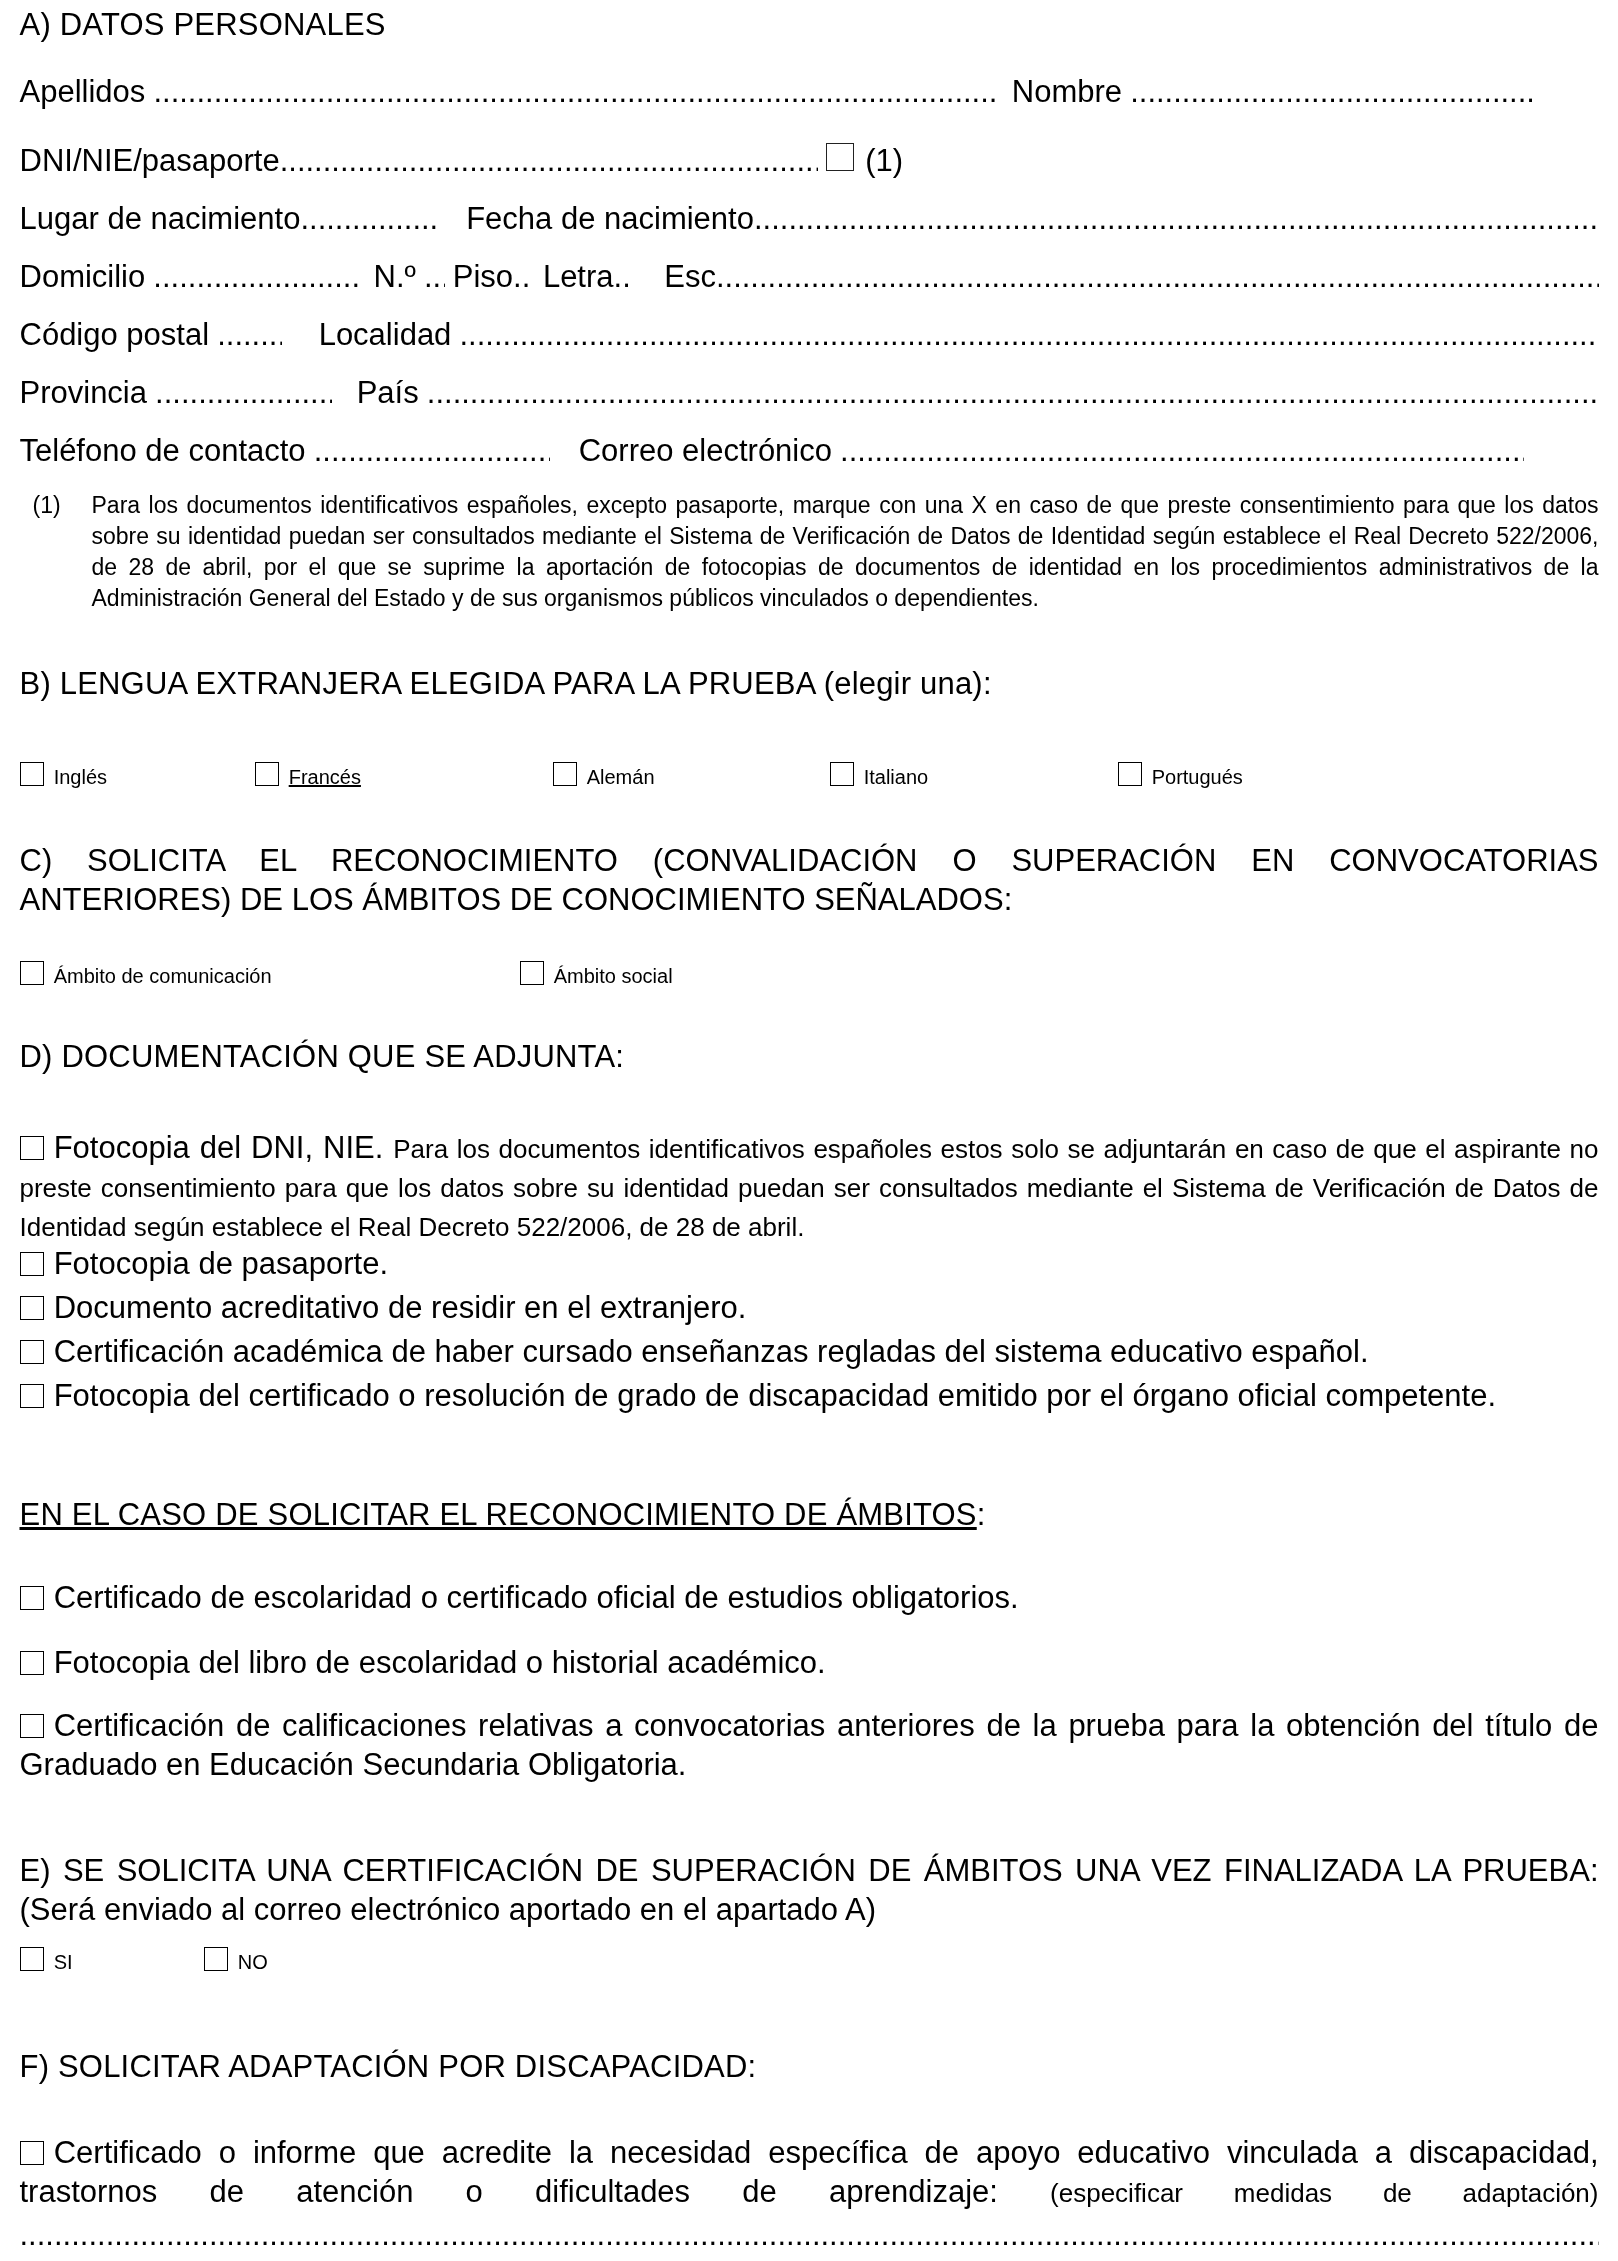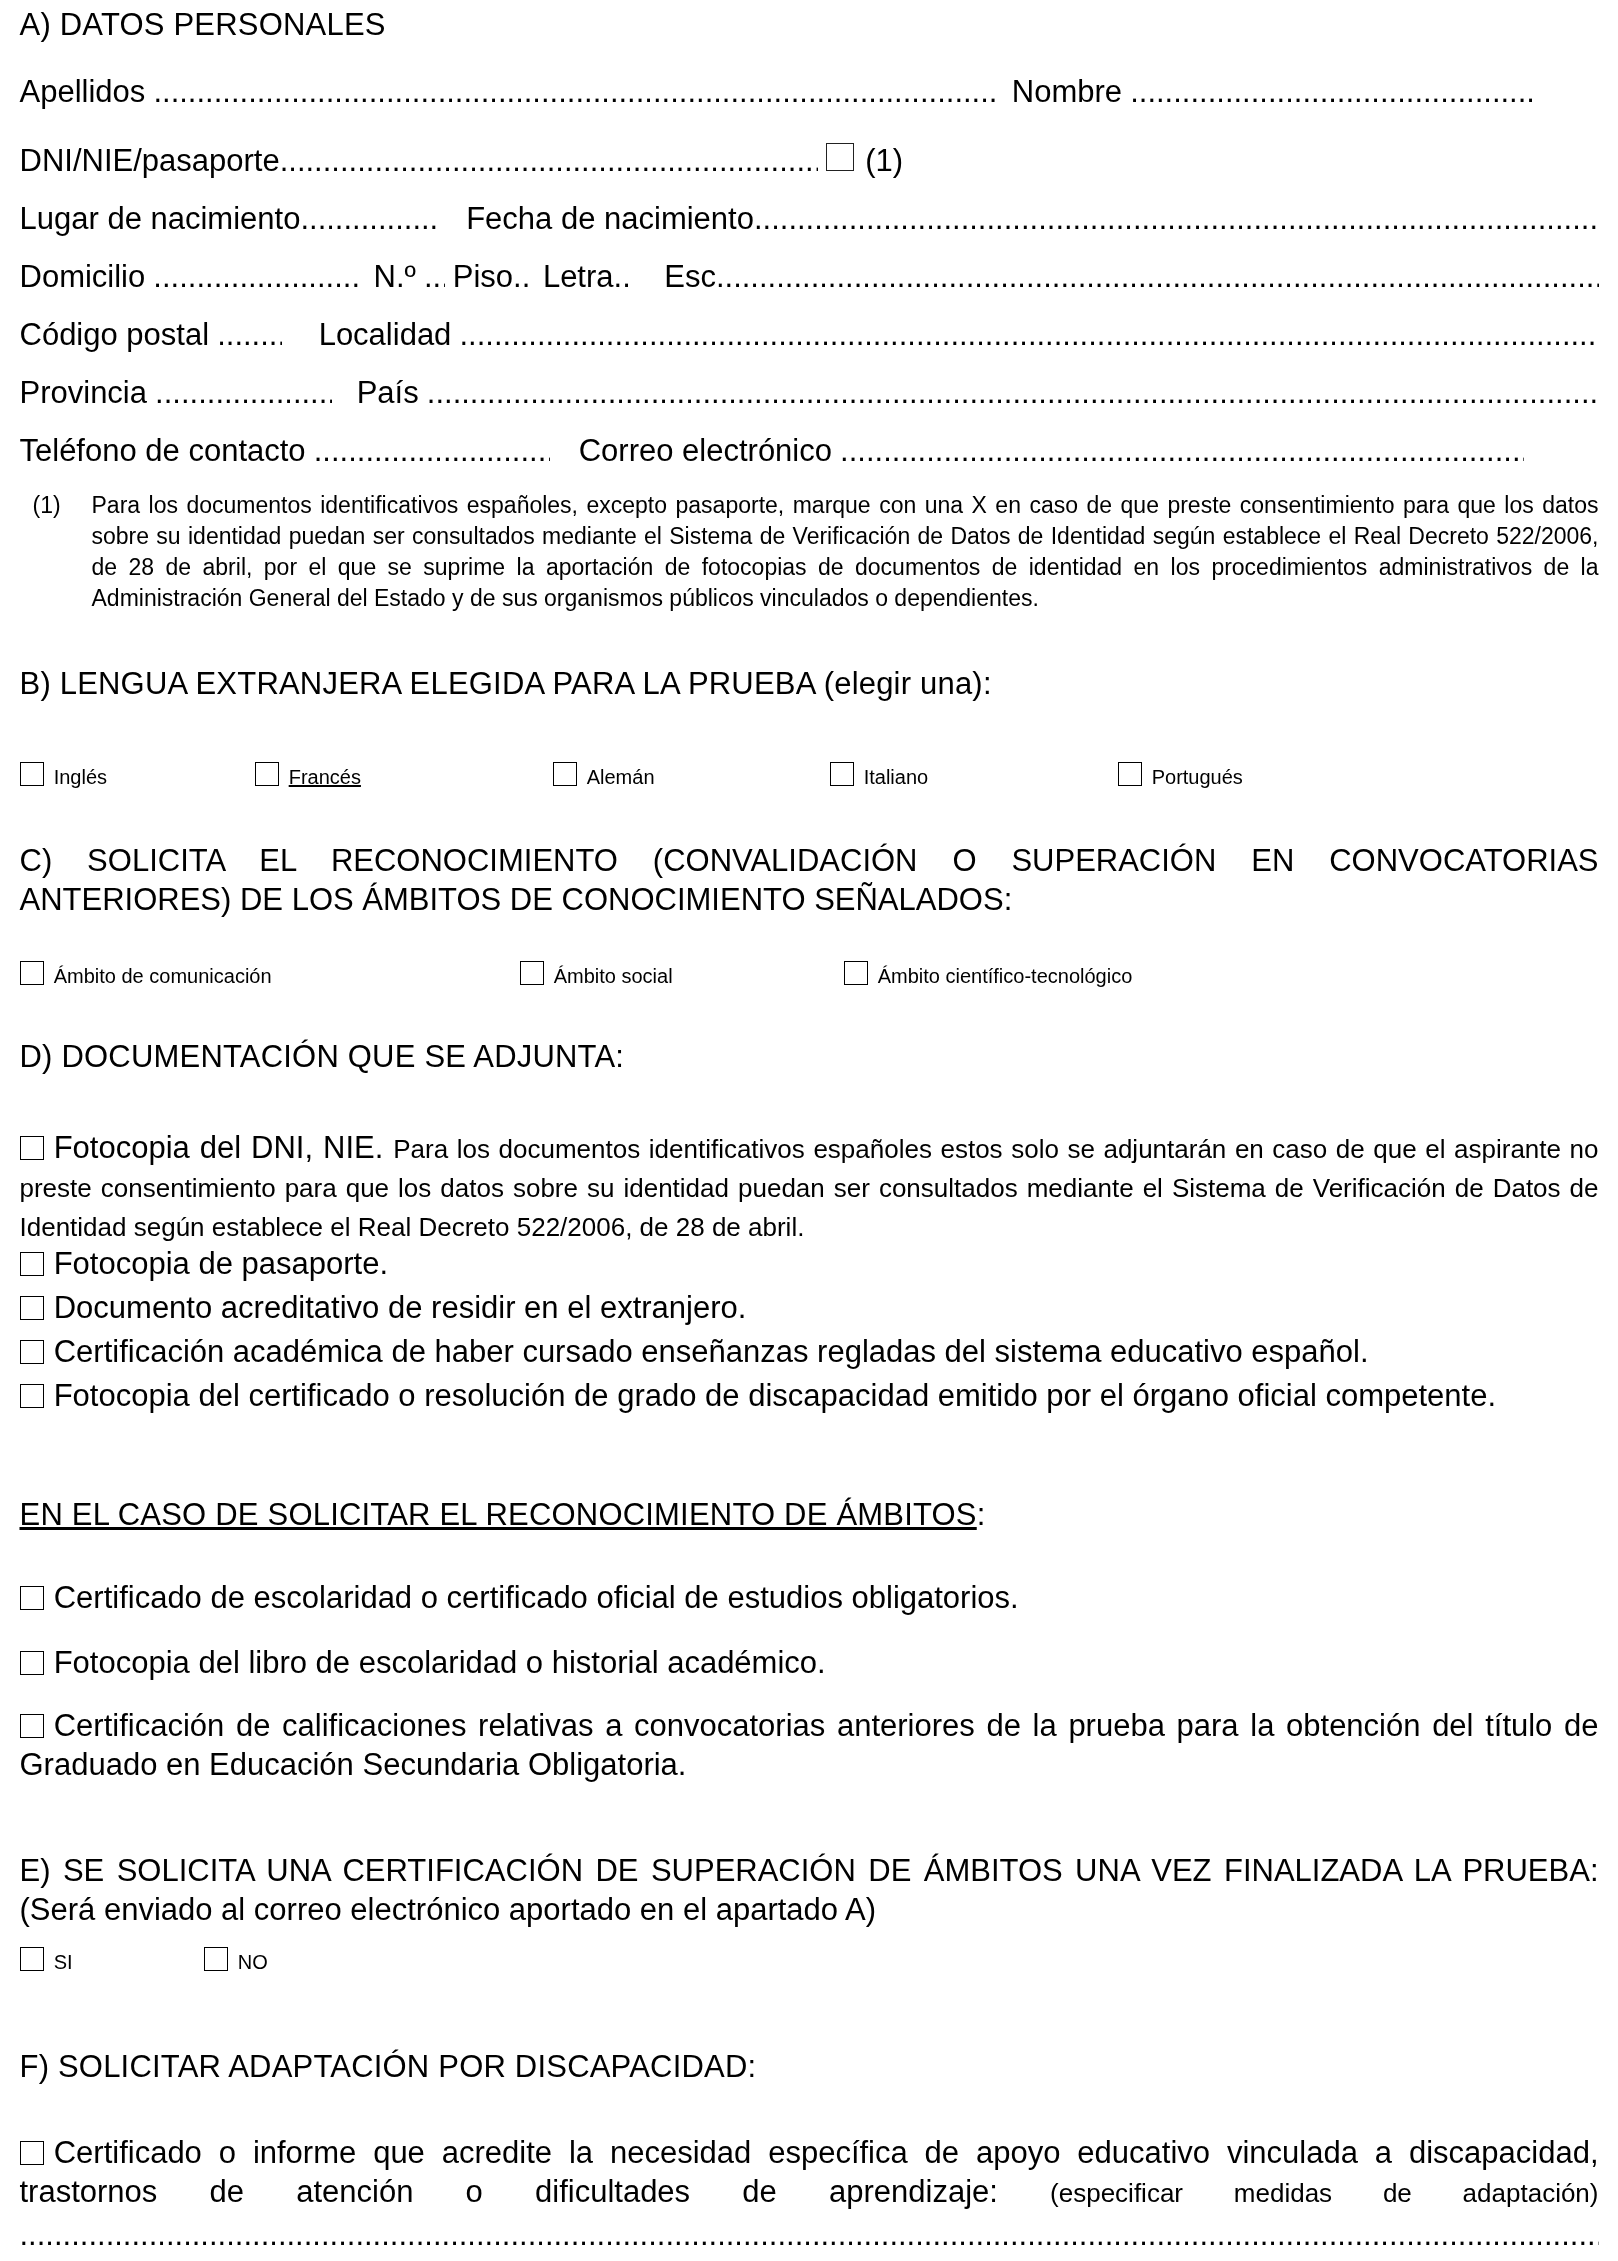--- a/index.html
+++ b/index.html
@@ -105,21 +105,20 @@
     <label class="opt" style="left:235px;text-decoration:underline;"><span class="cb"></span><span>Francés</span></label>
     <label class="opt" style="left:533px;"><span class="cb"></span><span>Alemán</span></label>
     <label class="opt" style="left:810px;"><span class="cb"></span><span>Italiano</span></label>
     <label class="opt" style="left:1098px;"><span class="cb"></span><span>Portugués</span></label>
   </div>
 
   <div class="para" style="top:841px;">C) SOLICITA EL RECONOCIMIENTO (CONVALIDACIÓN O SUPERACIÓN EN CONVOCATORIAS ANTERIORES) DE LOS ÁMBITOS DE CONOCIMIENTO SEÑALADOS:</div>
   <div class="opts" style="top:961px;width:1579px;height:39px;">
     <label class="opt" style="left:0;"><span class="cb"></span><span>Ámbito de comunicación</span></label>
     <label class="opt" style="left:500px;"><span class="cb"></span><span>Ámbito social</span></label>
-    <label class="opt" style="left:824px;"><span class="cb"></span><span>Ámbito científico-tecnológico</span></label>
   </div>
 
   <div class="heading" style="top:1039px;">D)  DOCUMENTACIÓN QUE SE ADJUNTA:</div>
 
   <div class="para tight" style="top:1129px;">
     <span class="cb"></span><span>Fotocopia del DNI, NIE.</span>
     <span class="small">Para los documentos identificativos españoles estos solo se adjuntarán en caso de que el aspirante no preste consentimiento para que los datos sobre su identidad puedan ser consultados mediante el Sistema de Verificación de Datos de Identidad según establece el Real Decreto 522/2006, de 28 de abril.</span>
   </div>
 
   <div class="docline" style="top:1246px;"><span class="cb"></span><span>Fotocopia de pasaporte.</span></div>

